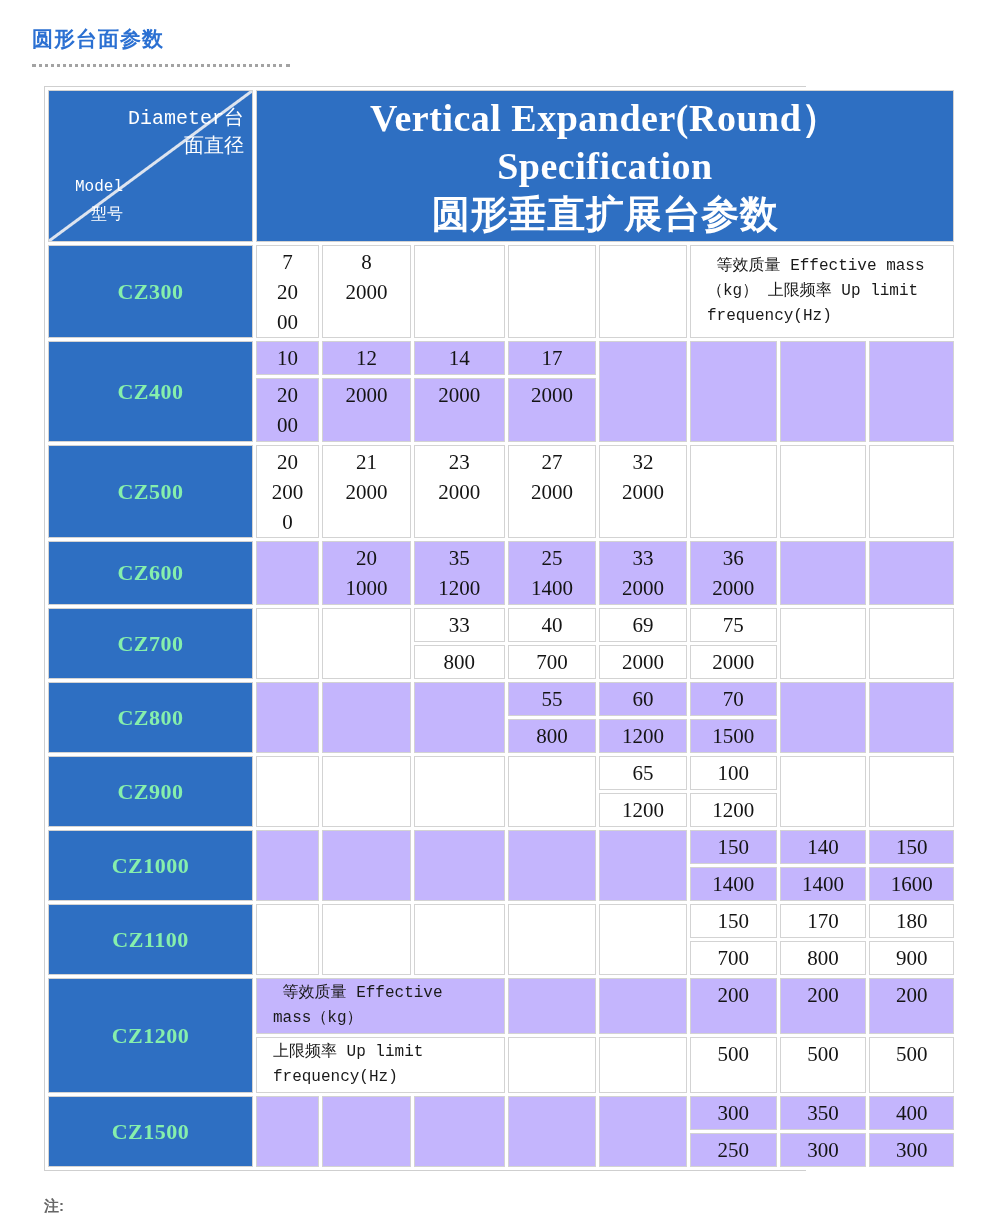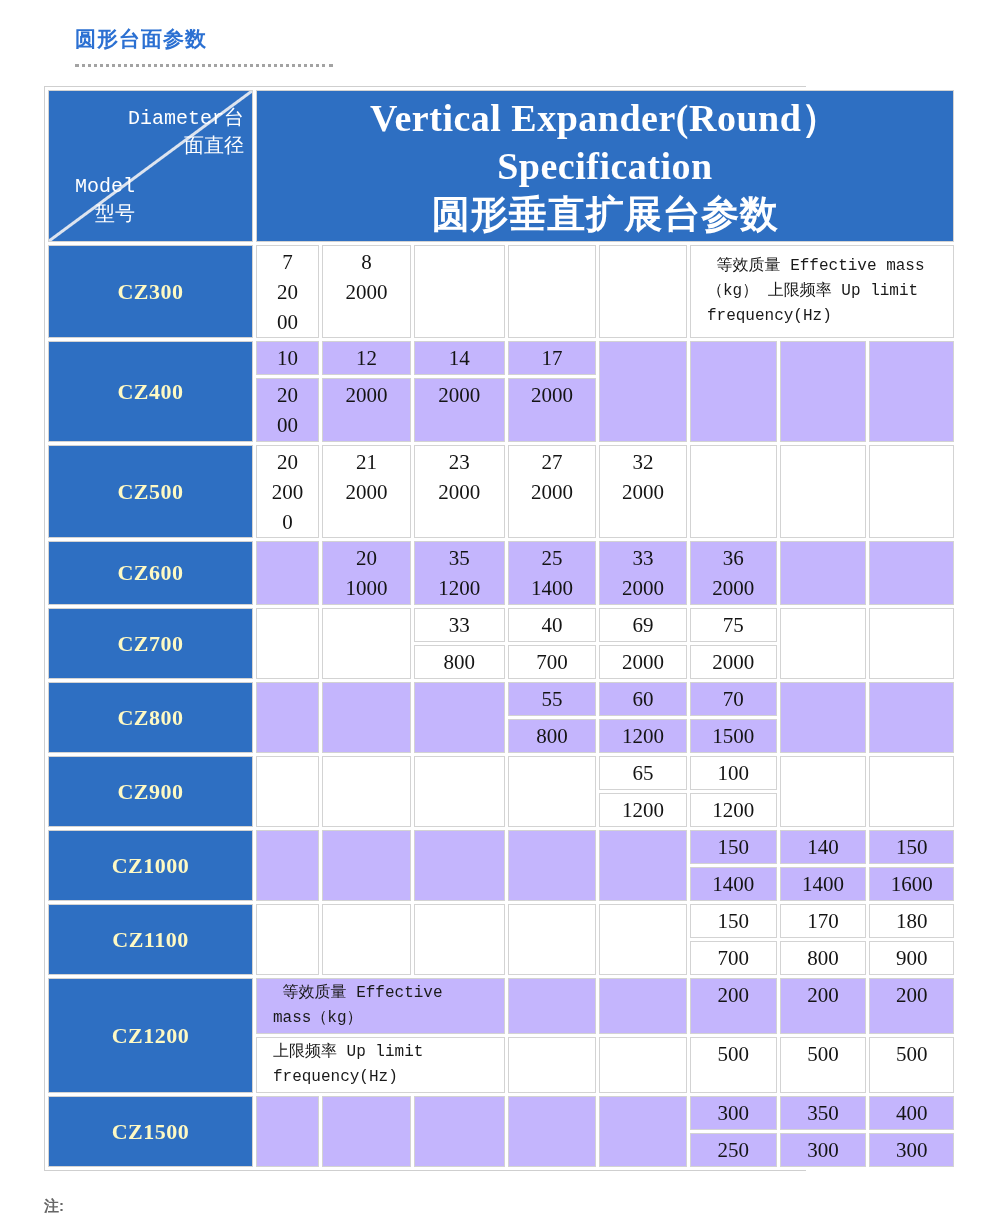--- a/index.html
+++ b/index.html
@@ -2,21 +2,21 @@
 <html><head>
 <meta charset="utf-8">
 <style>
   * { margin:0; padding:0; box-sizing:border-box; }
   html,body { background:#ffffff; }
   .page {
     width:1000px; height:1231px; background:#ffffff; position:relative;
     font-family:"Liberation Sans", sans-serif; overflow:hidden;
   }
   
-  .title-block { padding:25px 0 0 32px;margin-left:43px; }
+  .title-block { padding:25px 0 0 32px; }
   .page-title {
     color:#2b70d2; font-size:21px; font-weight:bold; letter-spacing:1px;
     font-family:"Liberation Sans", sans-serif;
   }
   .dotted-divider {
     width:258px; height:0; margin-top:11px;
     border-bottom:3px dotted #a3a3a3;
   }
   
   .table-wrap { margin:19px 0 0 44px; border:1px solid #cfcfcf; width:762px; background:#fff; }
@@ -39,40 +39,40 @@
       #dde4ef calc(50% + 1px), rgba(0,0,0,0) calc(50% + 2px));
   }
   .corner-tr {
     position:absolute; top:14px; right:8px; text-align:right;
     color:#ffffff; font-family:"Liberation Mono", monospace;
     font-size:20px; line-height:28px; white-space:pre-line;
   }
   .corner-bl {
     position:absolute; bottom:12px; left:26px; text-align:left;
     color:#ffffff; font-family:"Liberation Mono", monospace;
-    font-size:20px; line-height:28px; white-space:pre-line;
+    font-size:16px; line-height:28px; white-space:pre-line;
   }
   td.main-header { background:#2e6fc2; text-align:center; vertical-align:middle; }
   .mh-line {
     color:#ffffff; font-family:"Liberation Serif", serif; font-weight:bold;
     font-size:38px; line-height:48px; letter-spacing:0.5px;
   }
   
   td.num, td.empty {
     background:#ffffff; text-align:center; vertical-align:top;
     font-family:"Liberation Serif", serif; font-size:21px; line-height:30px;
     color:#141414; white-space:pre-line; padding-top:1px;
   }
   td.annot {
     background:#ffffff; text-align:left; vertical-align:middle;
     font-family:"Liberation Mono", monospace; font-size:16px; line-height:25px;
     color:#1a1a1a; white-space:pre-wrap; padding:2px 2px 2px 16px;
   }
   td.model {
-    background:#2e6fc2 !important; color:#fef9c3; text-align:center; vertical-align:middle;
+    background:#2e6fc2 !important; color:#86efac; text-align:center; vertical-align:middle;
     font-family:"Liberation Serif", serif; font-weight:bold; font-size:22px;
     letter-spacing:0.5px;
   }
   tr.shade-g td.num, tr.shade-g td.empty, tr.shade-g td.annot { background:#c4b5fd; }
   tr.rh-1 { height:34px; }
   tr.rh-2 { height:64px; }
   tr.rh-3 { height:93px; }
   tr.rh-a { height:46px; }
   
   .notes { margin:26px 0 0 44px; width:920px; }

